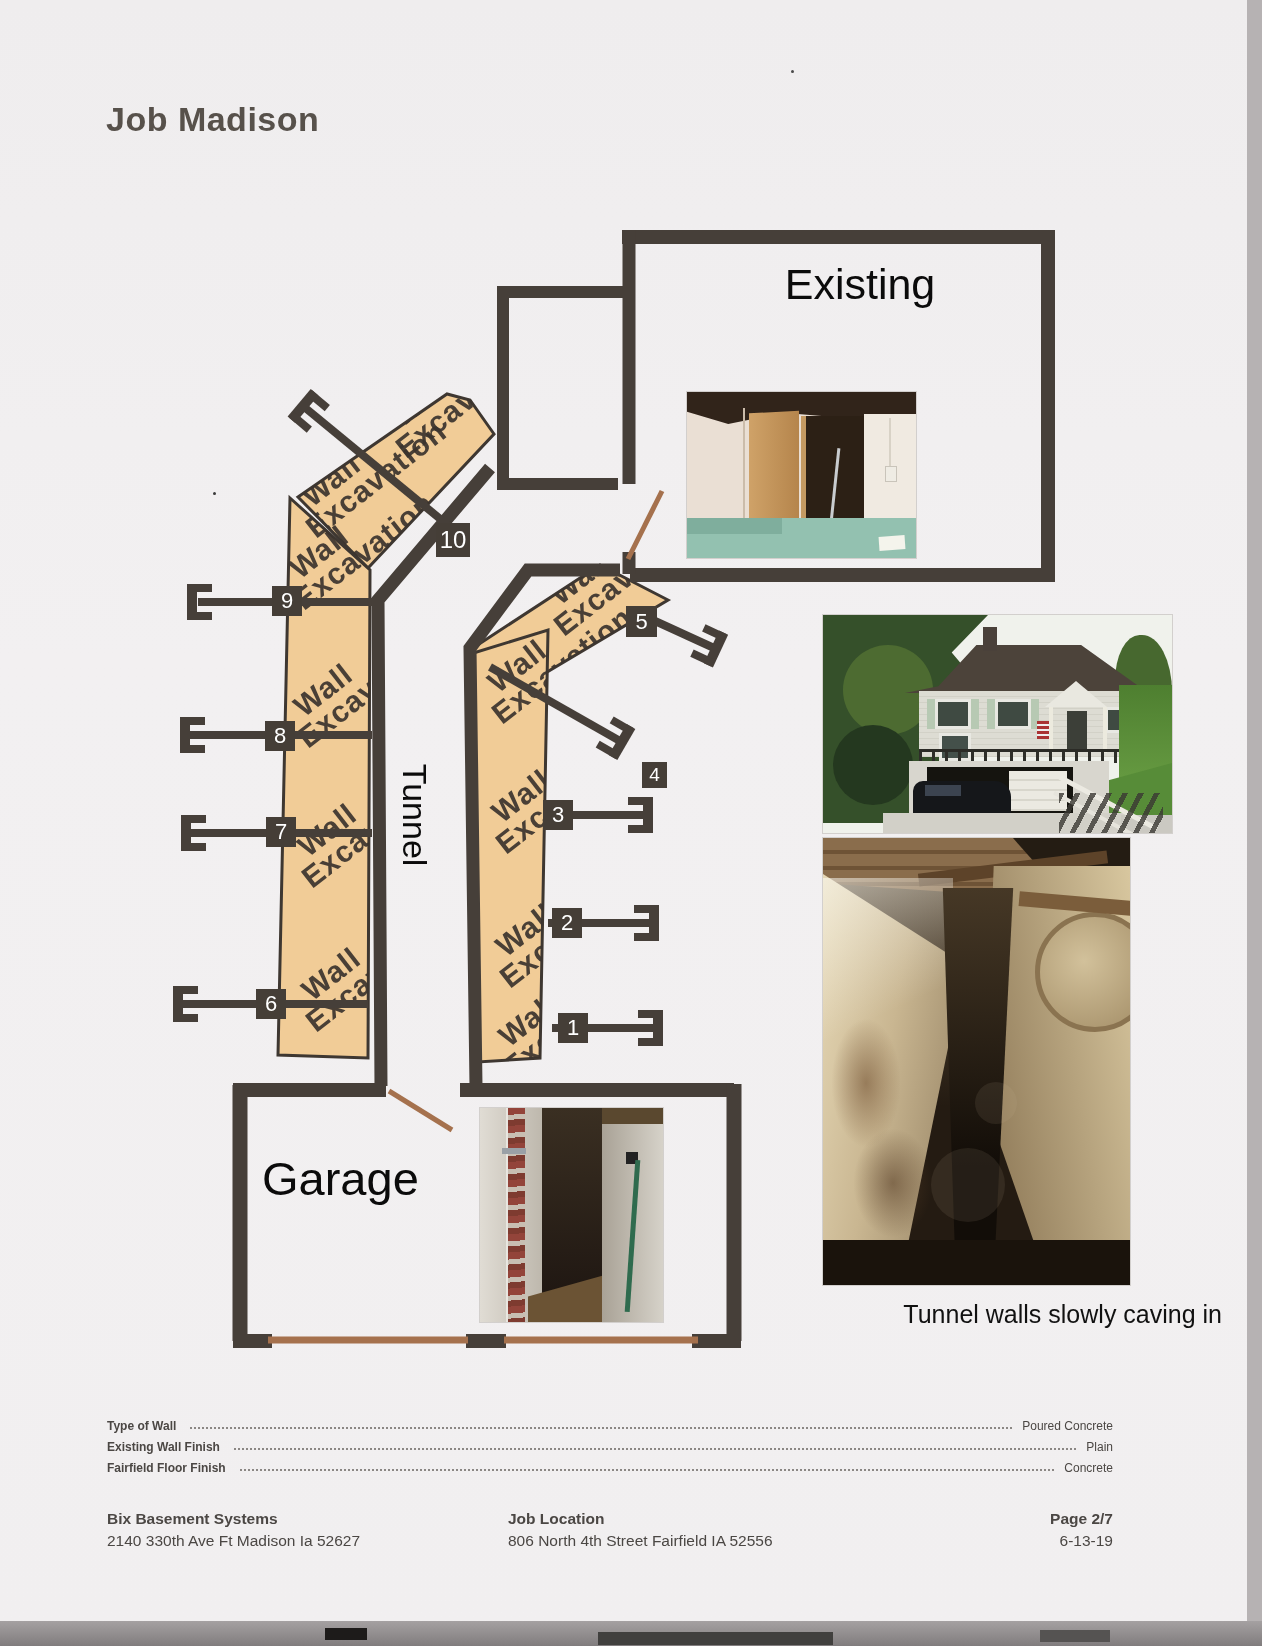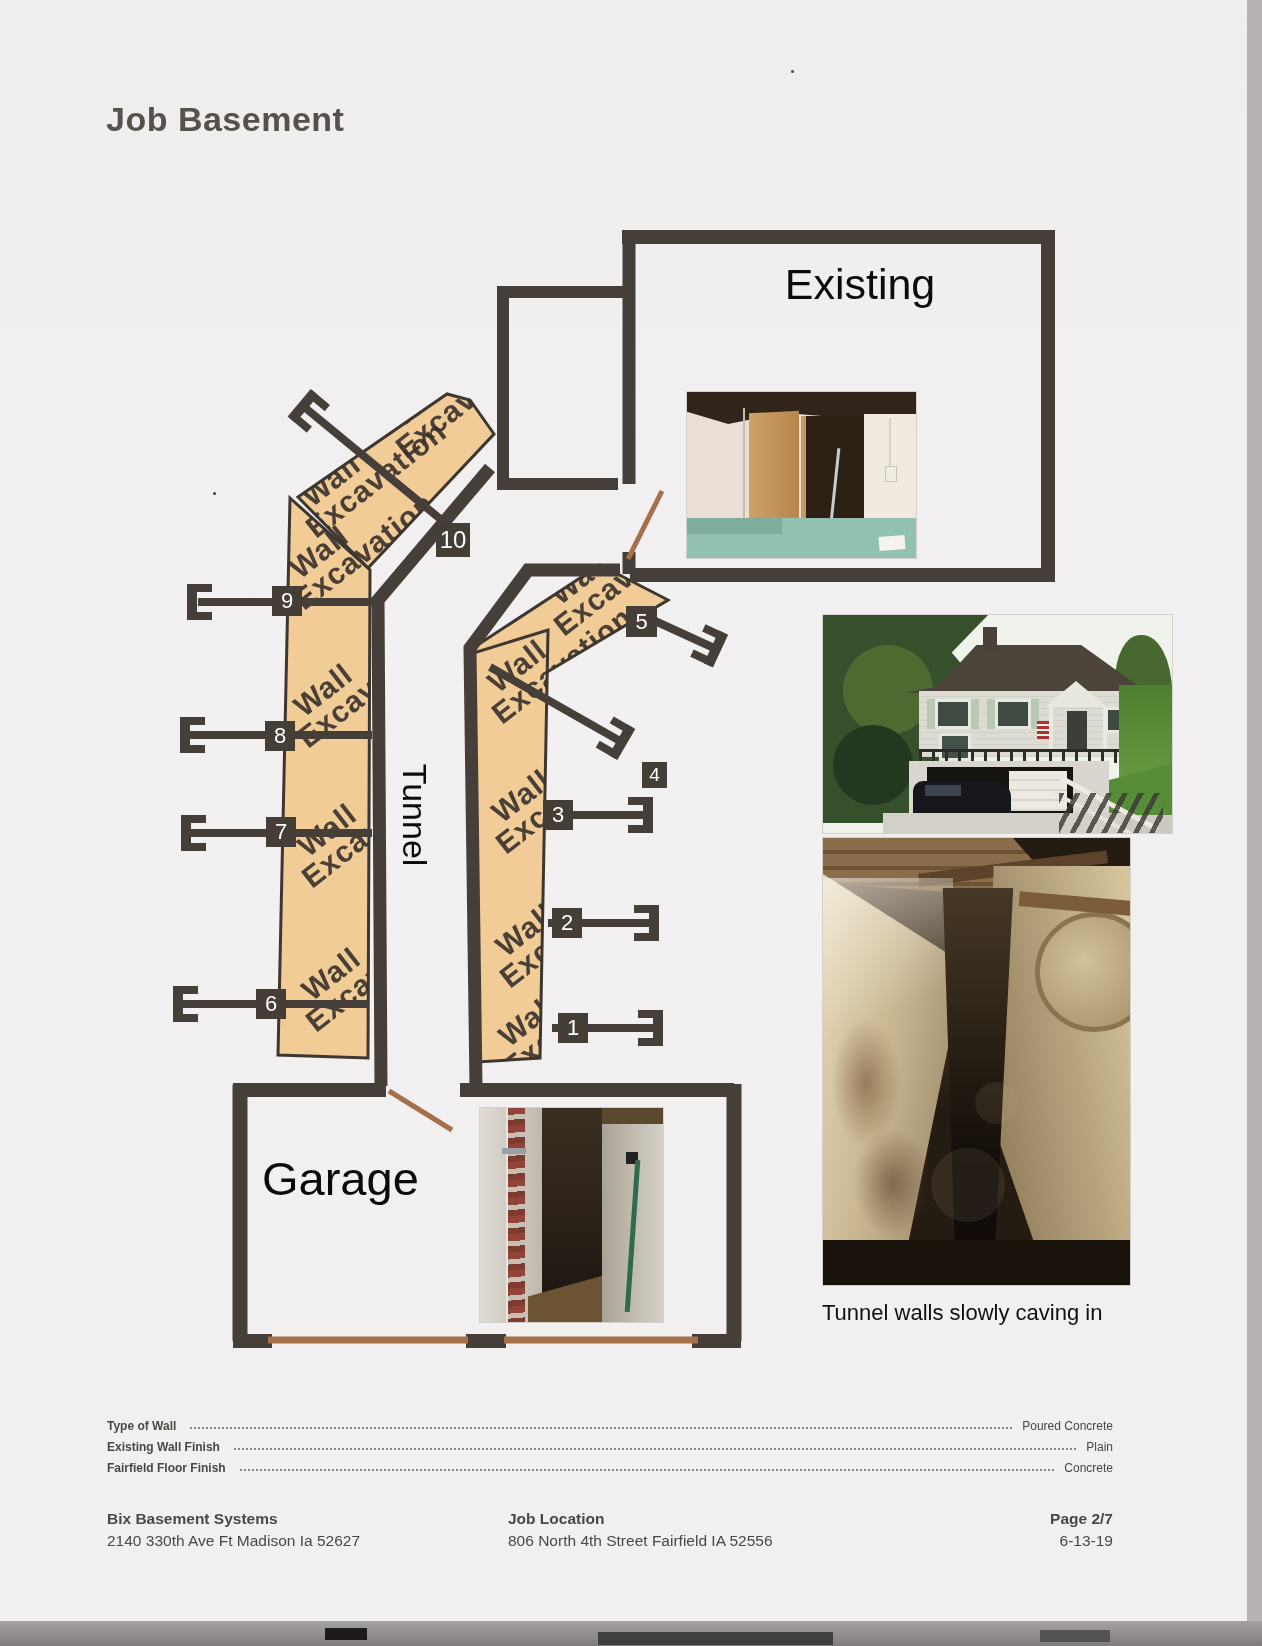--- a/index.html
+++ b/index.html
@@ -6,42 +6,42 @@
   .page{position:relative;width:1262px;height:1646px;margin:0 auto;overflow:hidden;
         background:linear-gradient(180deg,#efedee 0%,#f2f0f1 40%,#f1eff0 100%);
         font-family:"Liberation Sans",sans-serif;}
   .abs{position:absolute;}
   .title{left:106px;top:100px;font-size:34px;font-weight:bold;color:#57514b;letter-spacing:.5px;}
   .plan-svg{left:0;top:0;}
   .marker{position:absolute;background:#453e37;color:#fff;display:flex;align-items:center;
           justify-content:center;font-weight:normal;font-size:22px;z-index:5;}
   .room-label{color:#0b0b0b;text-align:center;line-height:1.32;z-index:6;}
   .photo{position:absolute;overflow:hidden;z-index:4;box-shadow:0 0 0 1px rgba(120,110,100,.25);}
-  .caption{left:822px;top:1300px;width:400px;font-size:22px;color:#111;z-index:6;}
+  .caption{left:822px;top:1300px;width:400px;font-size:25px;color:#111;z-index:6;text-align:right;}
   .details{left:107px;top:1412px;width:1006px;z-index:6;}
   .drow{display:flex;align-items:flex-end;height:21px;font-size:12px;color:#4b4744;}
   .drow .lbl{font-weight:bold;white-space:nowrap;}
   .drow .dots{flex:1;border-bottom:2px dotted #8b8784;margin:0 10px 4px 14px;}
   .drow .val{white-space:nowrap;margin-top:22px;}
   .footer-col{position:absolute;top:1508px;font-size:15.5px;color:#4b4744;line-height:1.42;z-index:6;}
   .footer-col .b{font-weight:bold;}
   .wm{font-weight:bold;font-size:30px;letter-spacing:1px;fill:#3b342e;opacity:.92;
       font-family:"Liberation Sans",sans-serif;}
   .tunnel-label{font-size:34px;fill:#0b0b0b;font-family:"Liberation Sans",sans-serif;}
   .scan-right{right:0;top:0;width:15px;height:1646px;background:#b6b2b3;z-index:9;}
   .scan-bottom{left:0;top:1621px;width:1262px;height:25px;z-index:9;
       background:linear-gradient(180deg,#a5a1a2,#807c7d);}
   .dark-mark{position:absolute;z-index:10;}
 </style>
 </head>
 <body>
 
 <div class="page">
 
-  <div class="abs title">Job Basement</div>
+  <div class="abs title">Job Madison</div>
 
   <svg class="abs plan-svg" width="1262" height="1646" viewBox="0 0 1262 1646">
     <defs>
       <clipPath id="stripsClip">
         <polygon points="298,497 447,394 470,400 494,434 368,568"></polygon>
         <polygon points="290,498 370,570 368,1058 278,1055"></polygon>
         <polygon points="473,648 600,565 668,600 500,700"></polygon>
         <polygon points="467,655 548,630 540,1058 478,1062"></polygon>
       </clipPath>
     </defs>

